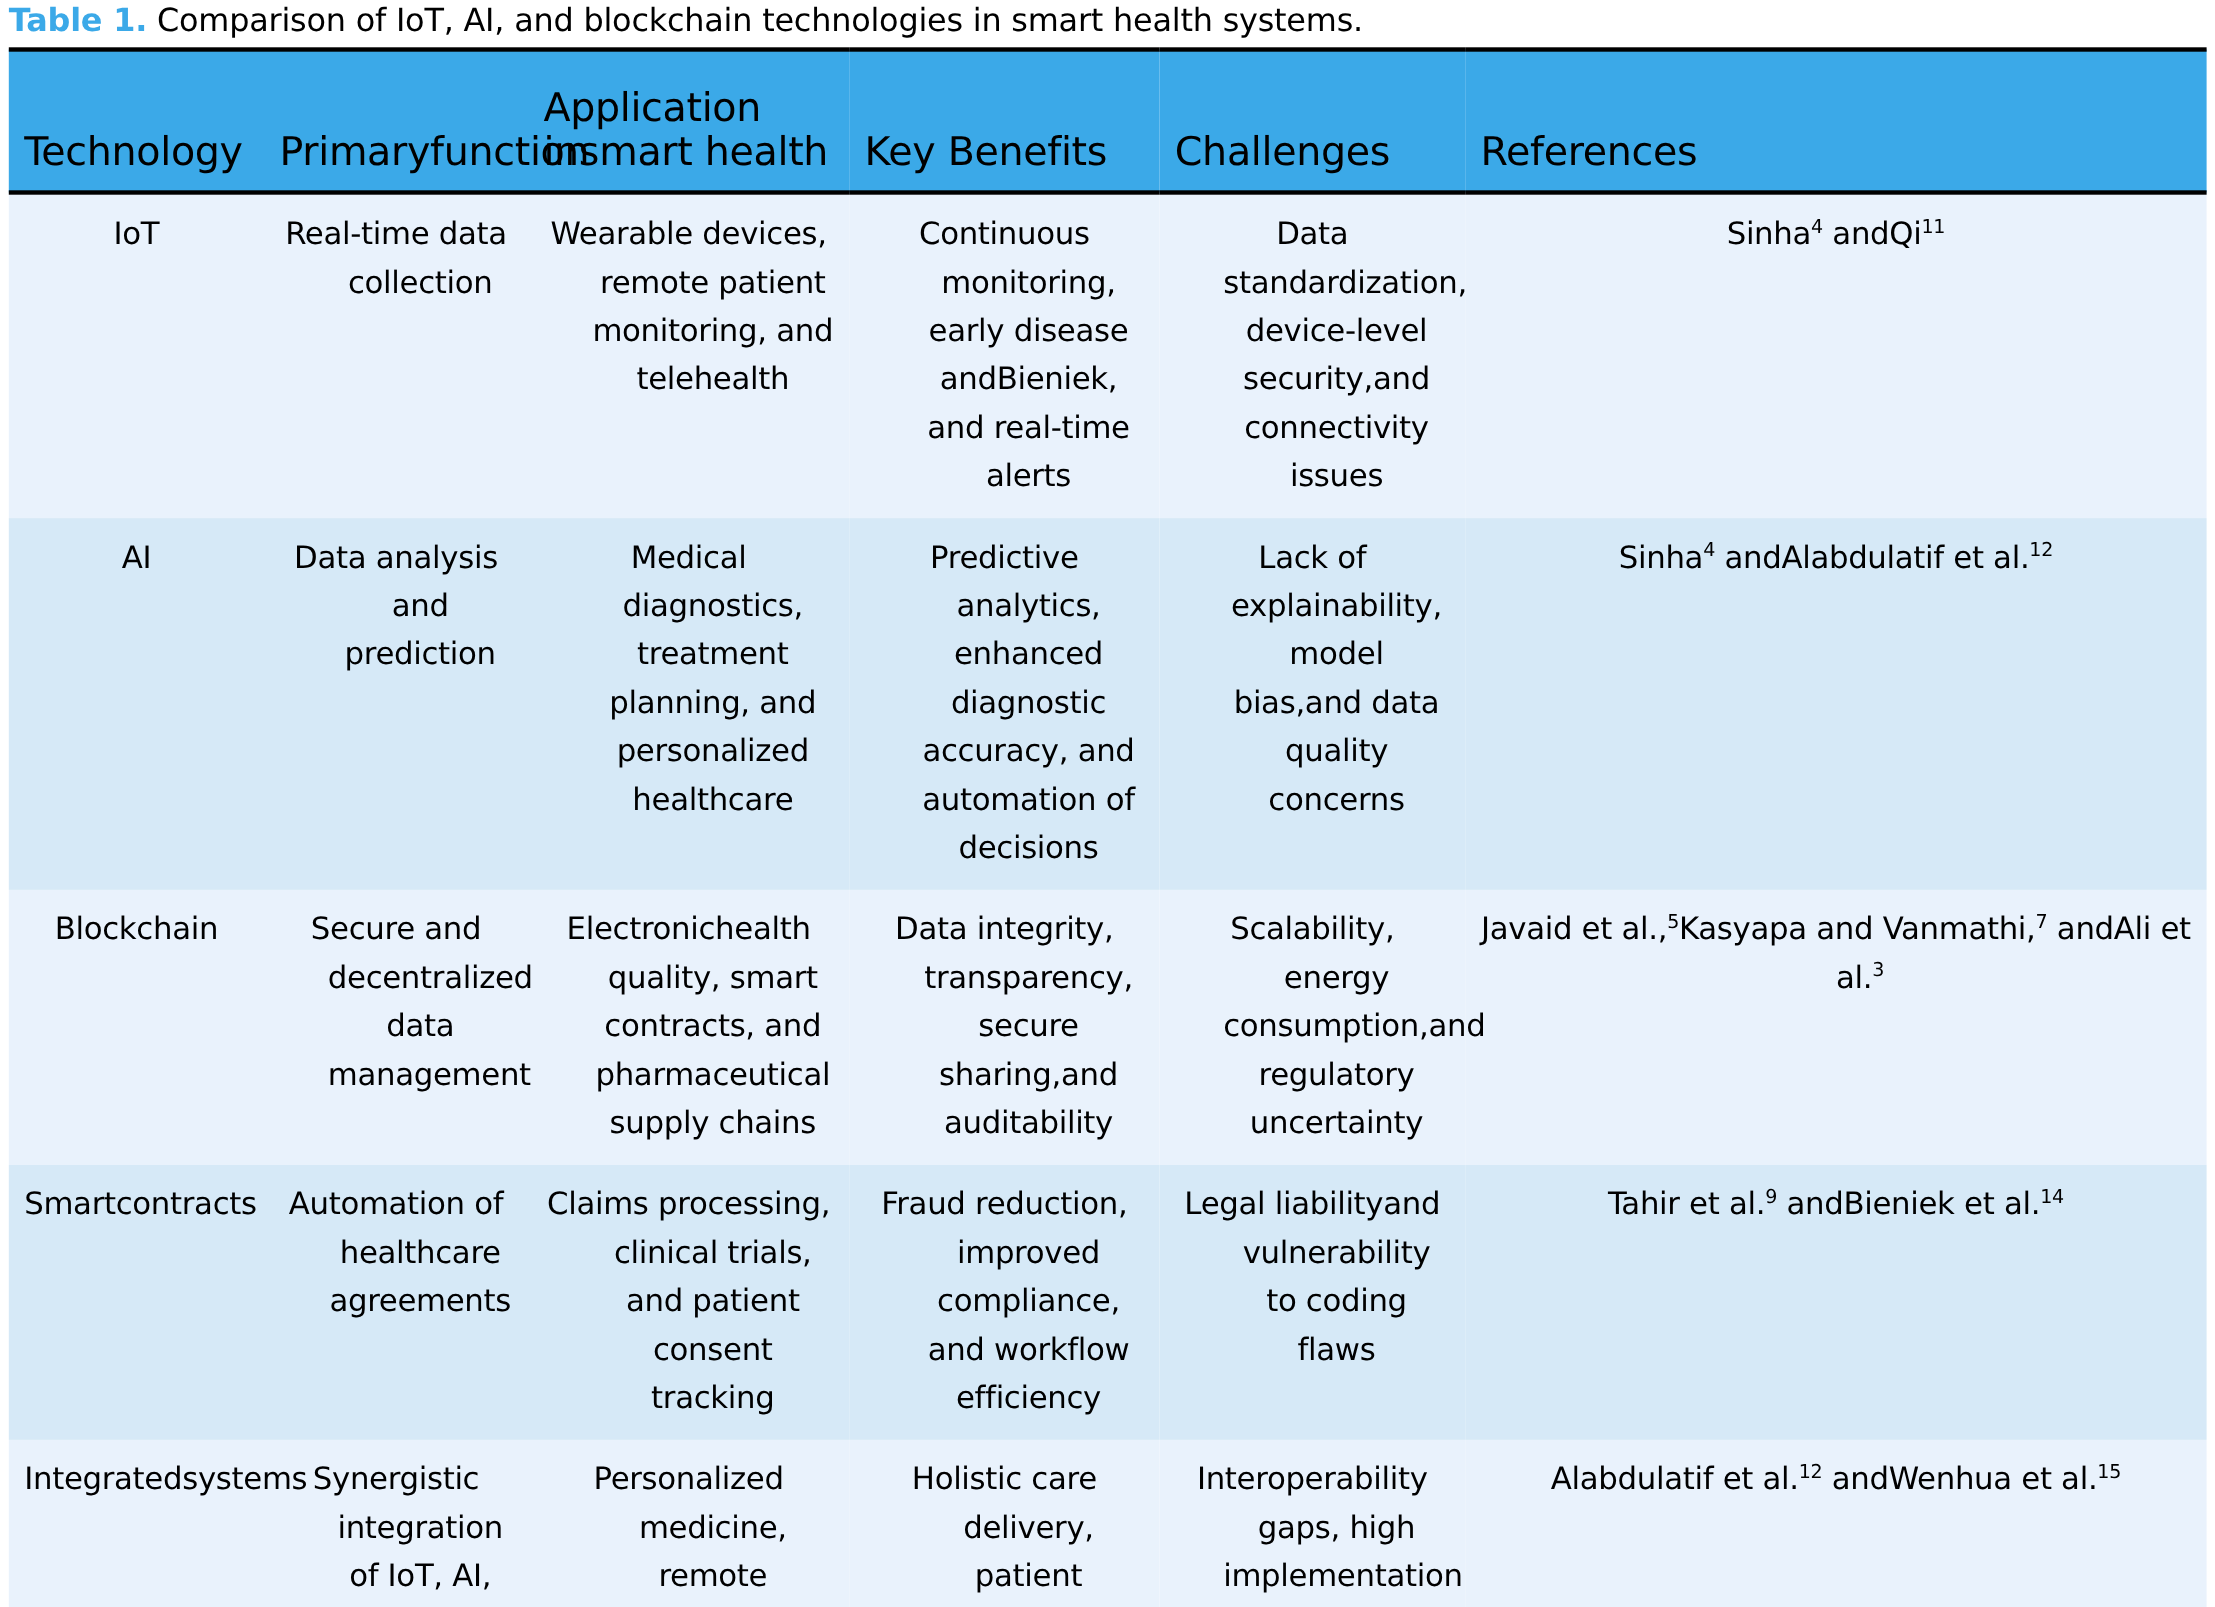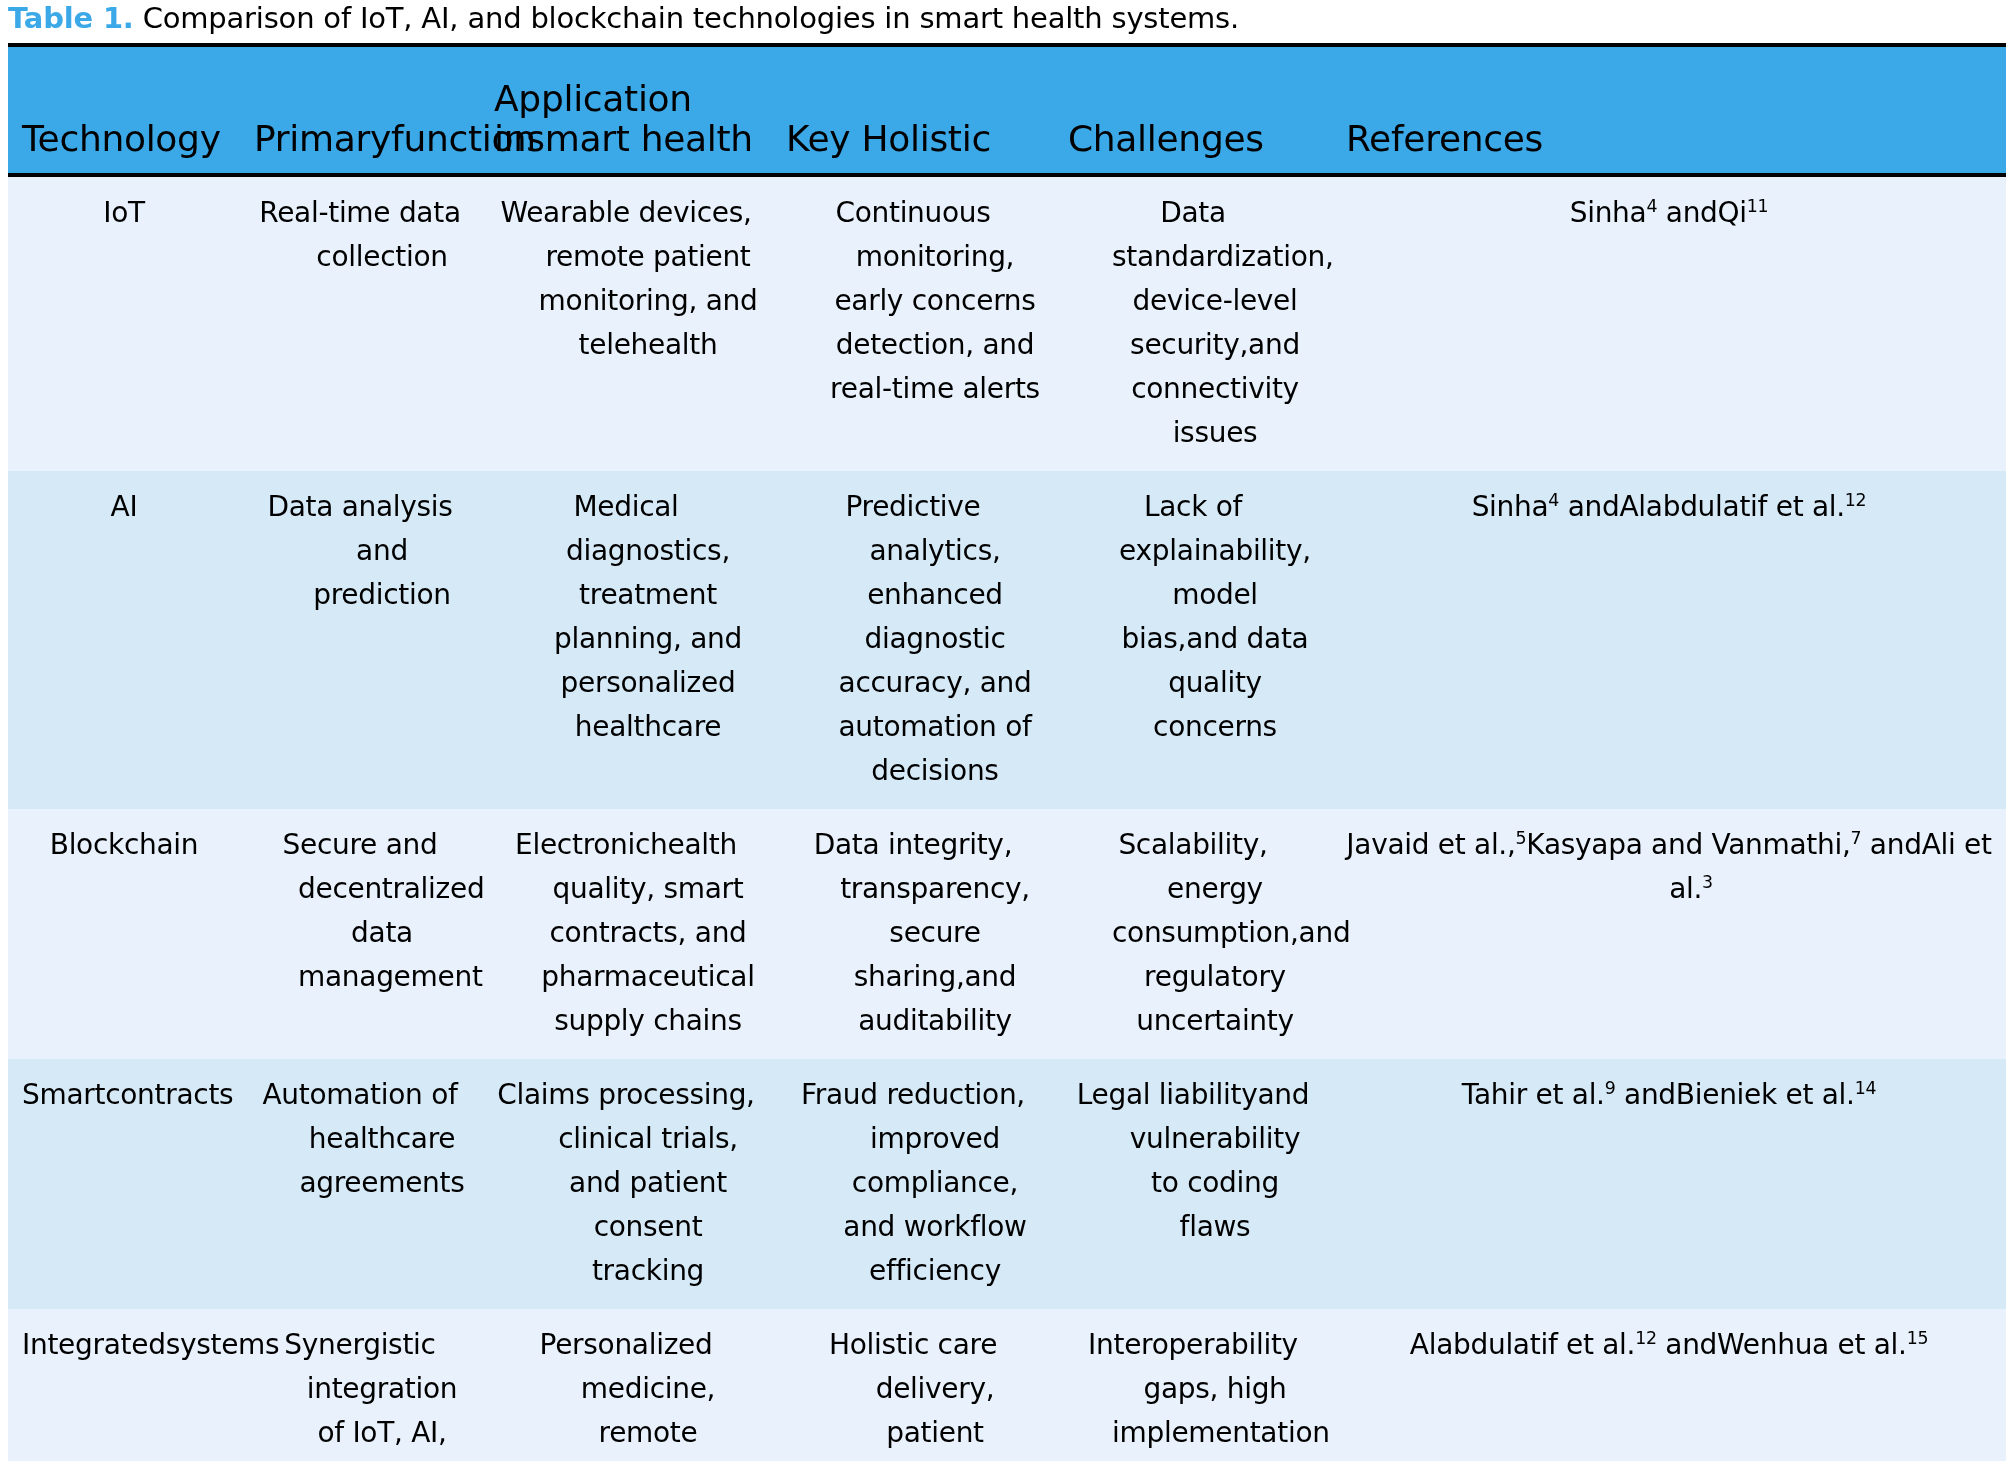--- a/index.html
+++ b/index.html
@@ -138,31 +138,31 @@
           <col class="c2">
           <col class="c3">
           <col class="c4">
           <col class="c5">
       </colgroup>
       <thead>
         <tr>
           <th>Technology</th>
           <th>Primaryfunction</th>
           <th>Application insmart health</th>
-          <th>Key Holistic</th>
+          <th>Key Benefits</th>
           <th>Challenges</th>
           <th>References</th>
         </tr>
       </thead>
       <tbody>
         <tr class="band-a">
           <td class="col-tech">IoT</td>
           <td>Real-time data collection</td>
           <td>Wearable devices, remote patient monitoring, and telehealth</td>
-          <td>Continuous monitoring, early concerns detection, and real-time alerts</td>
+          <td>Continuous monitoring, early disease andBieniek, and real-time alerts</td>
           <td>Data standardization, device-level security,and connectivity issues</td>
           <td>Sinha<sup>4</sup> andQi<sup>11</sup></td>
         </tr>
         <tr class="band-b">
           <td class="col-tech">AI</td>
           <td>Data analysis and prediction</td>
           <td>Medical diagnostics, treatment planning, and personalized healthcare</td>
           <td>Predictive analytics, enhanced diagnostic accuracy, and automation of decisions</td>
           <td>Lack of explainability, model bias,and data quality concerns</td>
           <td>Sinha<sup>4</sup> andAlabdulatif et al.<sup>12</sup></td>

